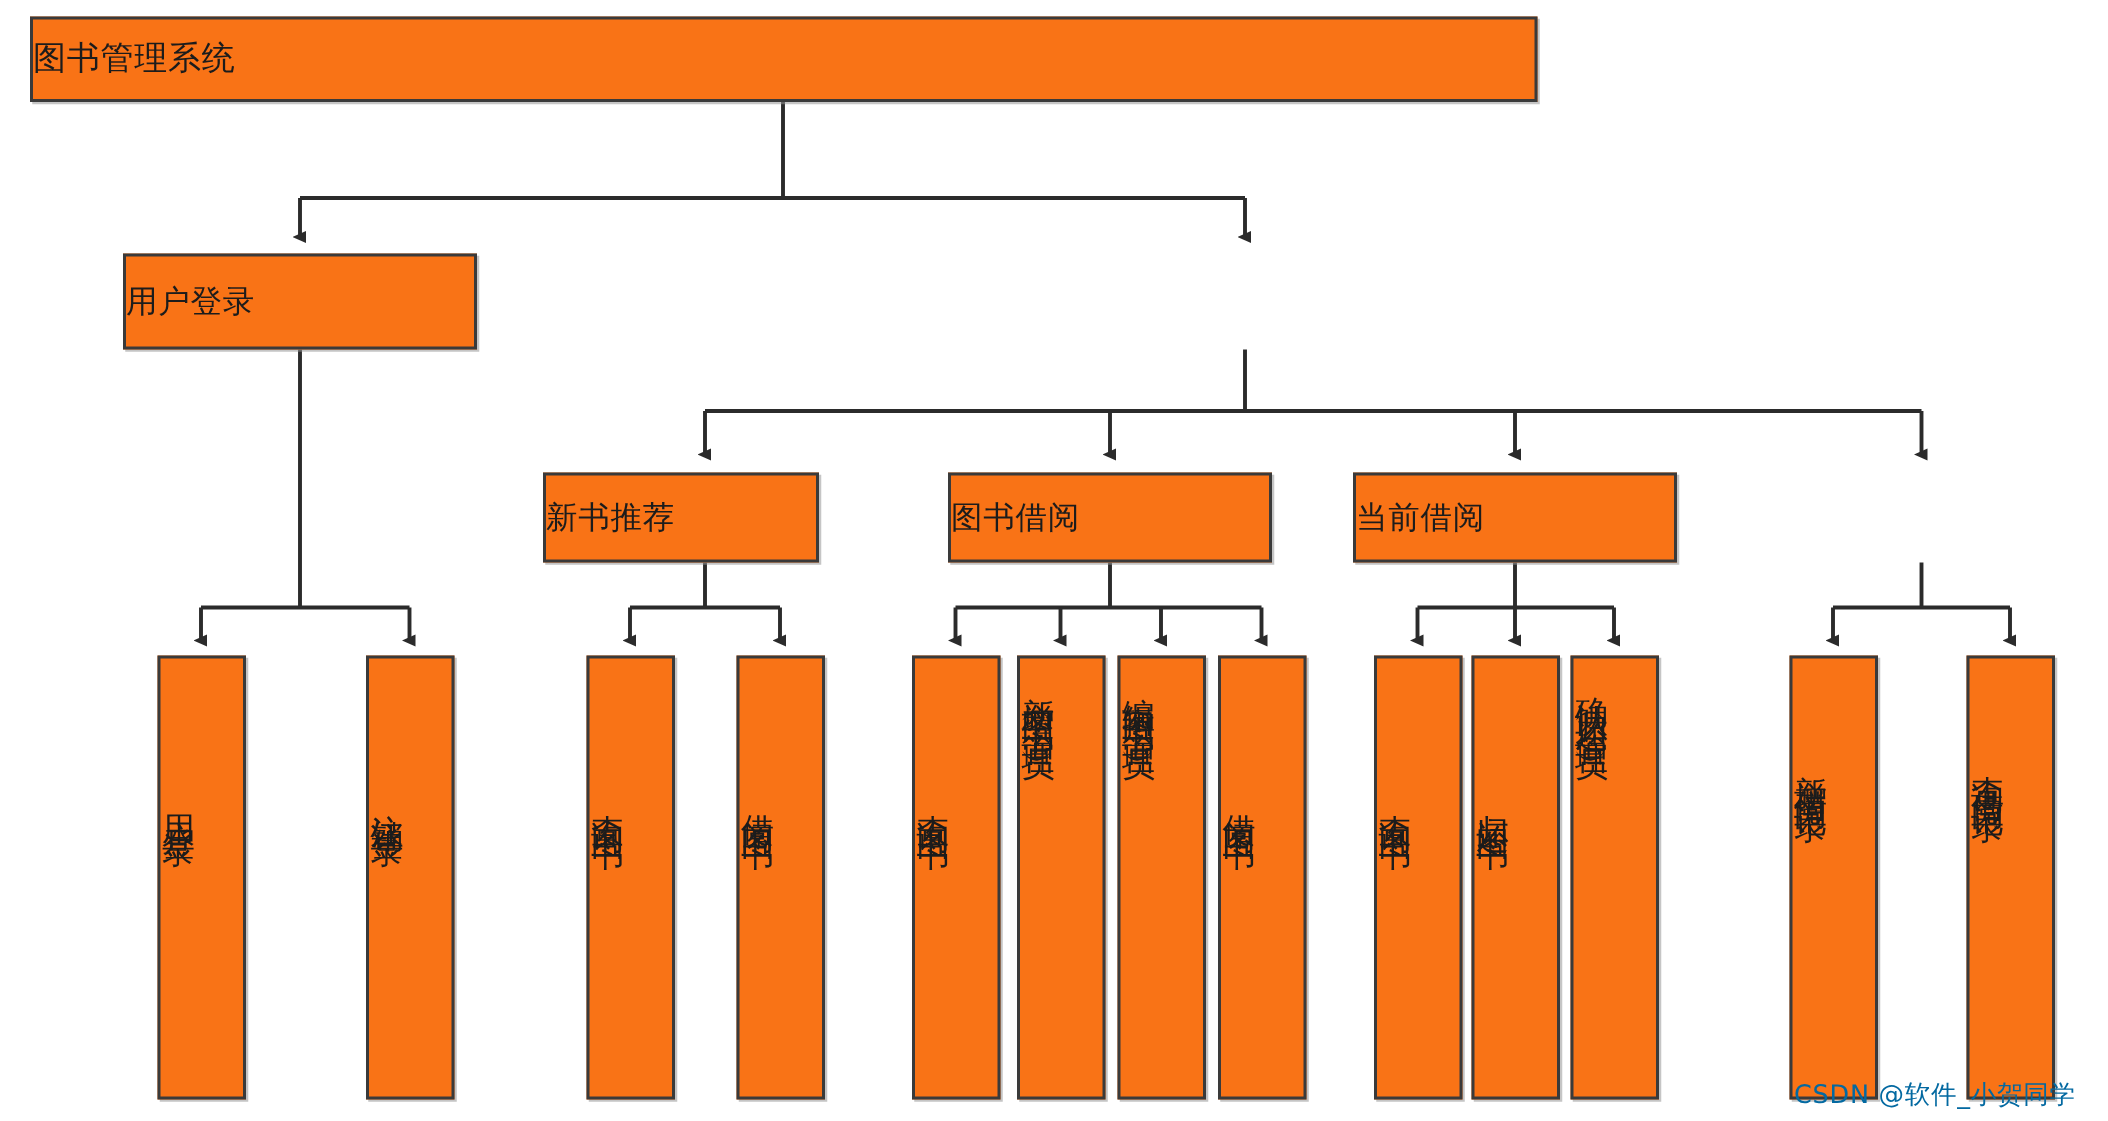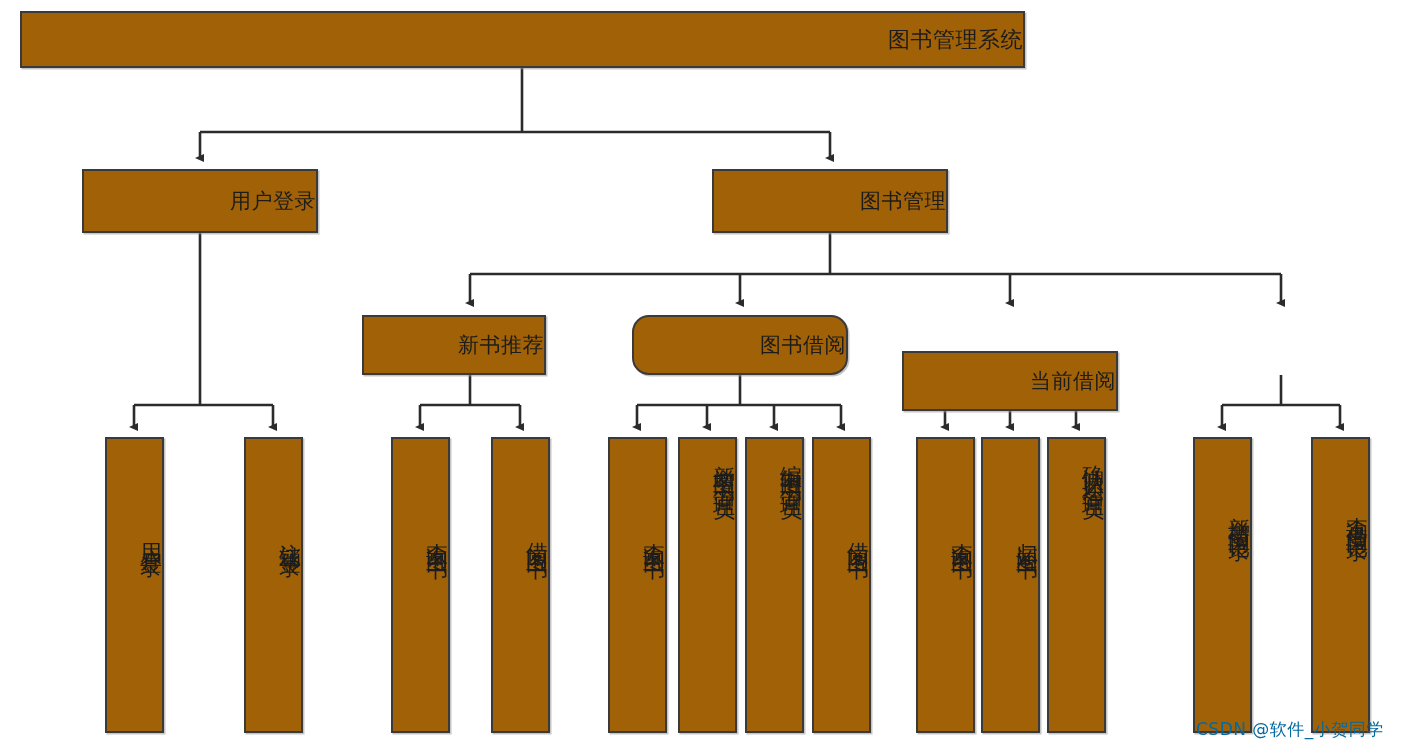--- a/index.html
+++ b/index.html
@@ -19,25 +19,25 @@
     position: absolute;
     left: 0;
     top: 0;
     width: 1405px;
     height: 747px;
     pointer-events: none;
   }
   .node {
     position: absolute;
     box-sizing: border-box;
-    background: #a16207;
+    background: #f97316;
     border: 2.5px solid #3a3a3a;
     display: flex;
     align-items: center;
-    justify-content: flex-end;
+    justify-content: flex-start;
     color: #1c1c1c;
     box-shadow: 1.5px 1.5px 0 rgba(150,150,150,0.55);
   }
   .node-label {
     display: block;
     line-height: 1.18;
     letter-spacing: 0.5px;
     white-space: nowrap;
   }
   .node.horizontal .node-label {
@@ -127,31 +127,28 @@
     </g>
   </svg>
 
   <div class="node horizontal root" style="left:20px; top:11px; width:1005px; height:57px;">
     <span class="node-label">图书管理系统</span>
   </div>
 
   <div class="node horizontal" style="left:82px; top:169px; width:236px; height:64px;">
     <span class="node-label">用户登录</span>
   </div>
-  <div class="node horizontal" style="left:712px; top:169px; width:236px; height:64px;">
-    <span class="node-label">图书管理</span>
-  </div>
 
   <div class="node horizontal" style="left:362px; top:315px; width:184px; height:60px;">
     <span class="node-label">新书推荐</span>
   </div>
-  <div class="node horizontal" style="left:632px; top:315px; width:216px; height:60px;border-radius:17px;">
+  <div class="node horizontal" style="left:632px; top:315px; width:216px; height:60px;">
     <span class="node-label">图书借阅</span>
   </div>
-  <div class="node horizontal" style="left:902px; top:315px; width:216px; height:60px;margin-top:36px;">
+  <div class="node horizontal" style="left:902px; top:315px; width:216px; height:60px;">
     <span class="node-label">当前借阅</span>
   </div>
 
   <div class="node vertical mid" style="left:105px; top:437px; width:59px; height:296px;">
     <span class="node-label">用户登录</span>
   </div>
   <div class="node vertical mid" style="left:244px; top:437px; width:59px; height:296px;">
     <span class="node-label">注销登录</span>
   </div>
 

